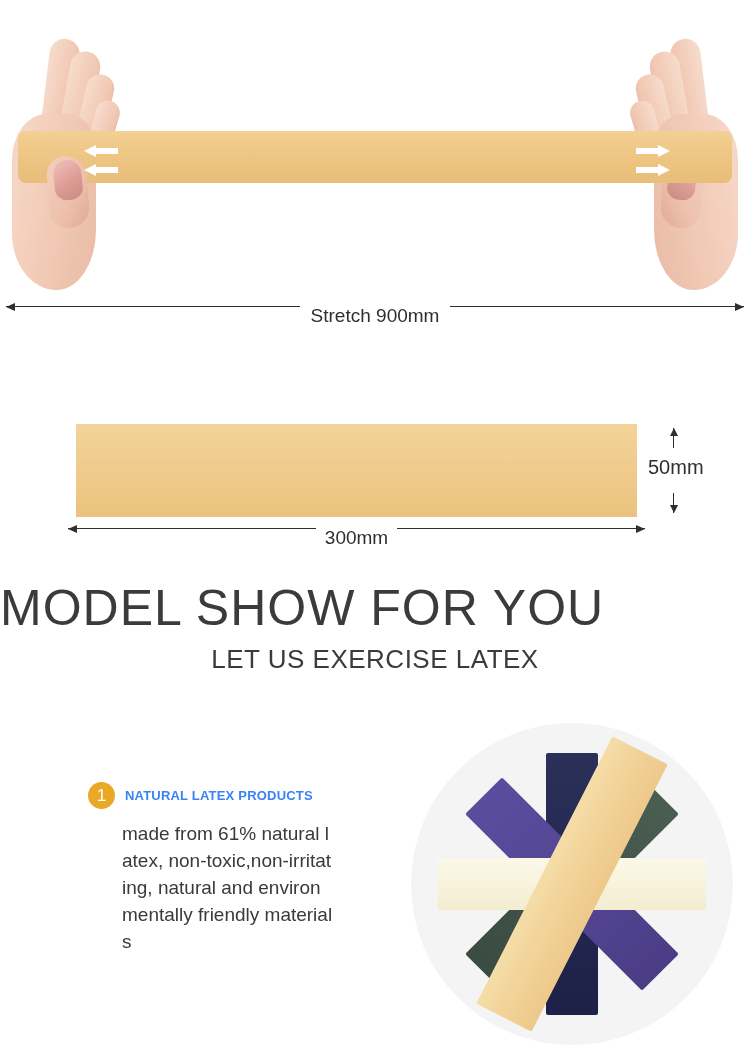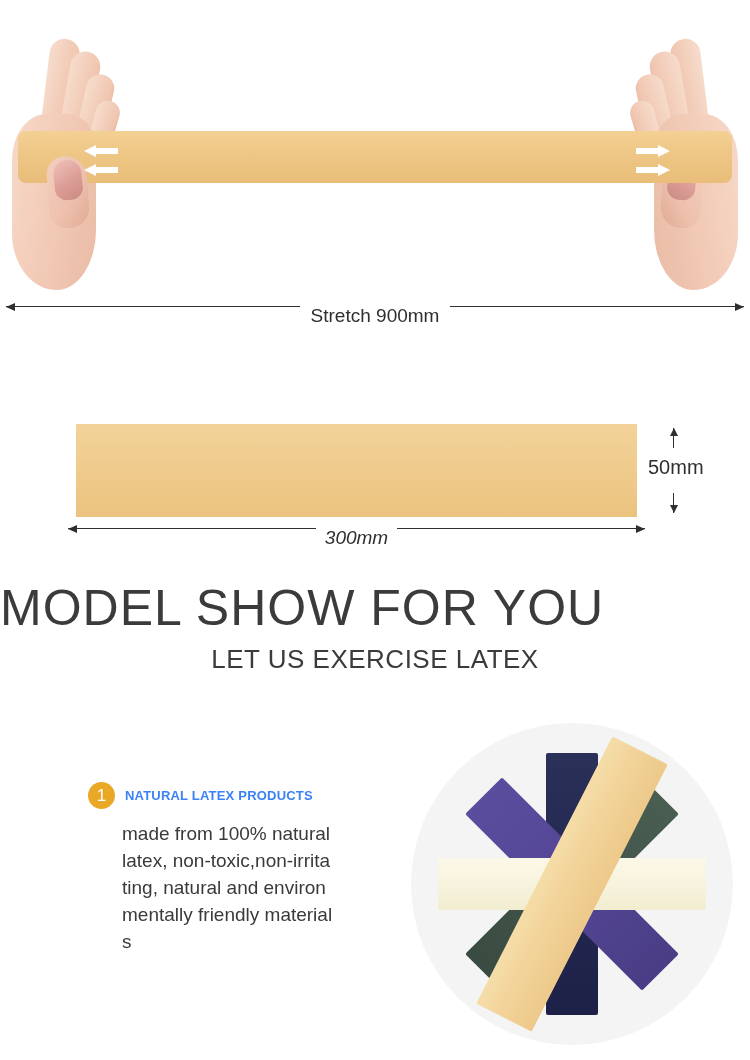--- a/index.html
+++ b/index.html
@@ -155,21 +155,20 @@
   
   #flat-band {
     position: absolute;
     left: 76px; top: 424px;
     width: 561px; height: 93px;
     background: linear-gradient(180deg, #f3d39a 0%, #efcb8c 50%, #ebc37f 100%);
   }
   #dim-300 {
     left: 68px; top: 528px;
     width: 577px;
-    font-style: italic;
   }
 
   #dim-50 {
     position: absolute;
     left: 655px; top: 424px;
     width: 80px; height: 93px;
   }
   #dim-50 .vline {
     position: absolute;
     left: 18px;
@@ -391,21 +390,21 @@
 </div>
 
 <div id="headline">MODEL SHOW FOR YOU</div>
 <div id="subhead">LET US EXERCISE LATEX</div>
 
 <div id="feature-block">
   <div id="feature-head-row">
     <div id="feature-badge">1</div>
     <div id="feature-title">NATURAL LATEX PRODUCTS</div>
   </div>
-  <div id="feature-body">made from 100% natural latex, non-toxic,non-irritating, natural and environmentally friendly materials</div>
+  <div id="feature-body">made from 61% natural latex, non-toxic,non-irritating, natural and environmentally friendly materials</div>
 </div>
 
 <div id="collage">
   <div class="cband cb-navy"></div>
   <div class="cband cb-green-a"></div>
   <div class="cband cb-purple-a"></div>
   <div class="cband cb-cream"></div>
   <div class="cband cb-tan"></div>
 </div>
 

